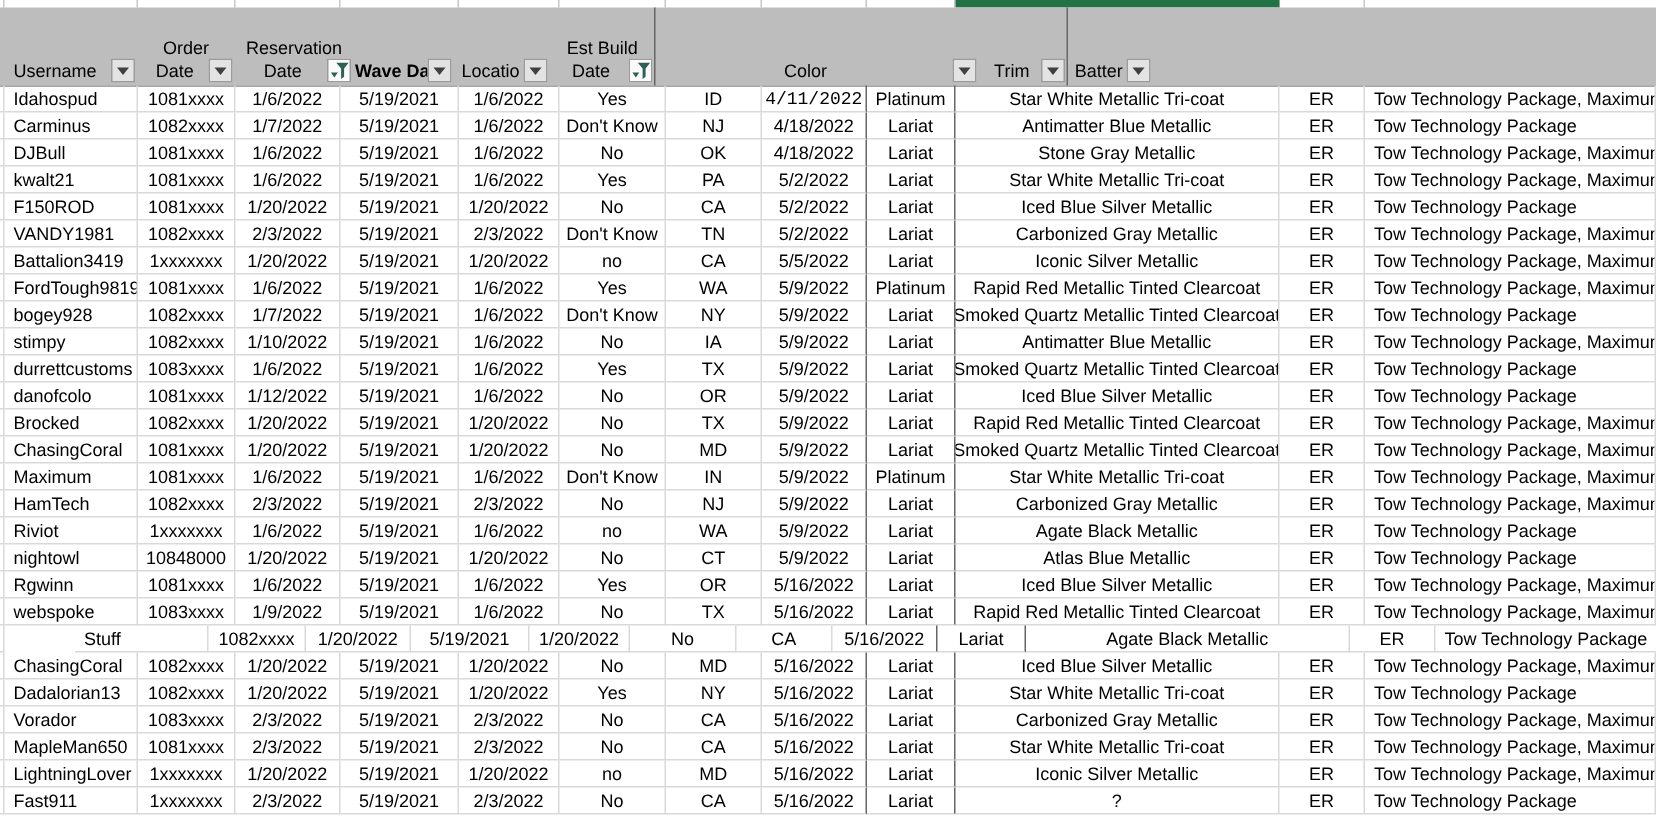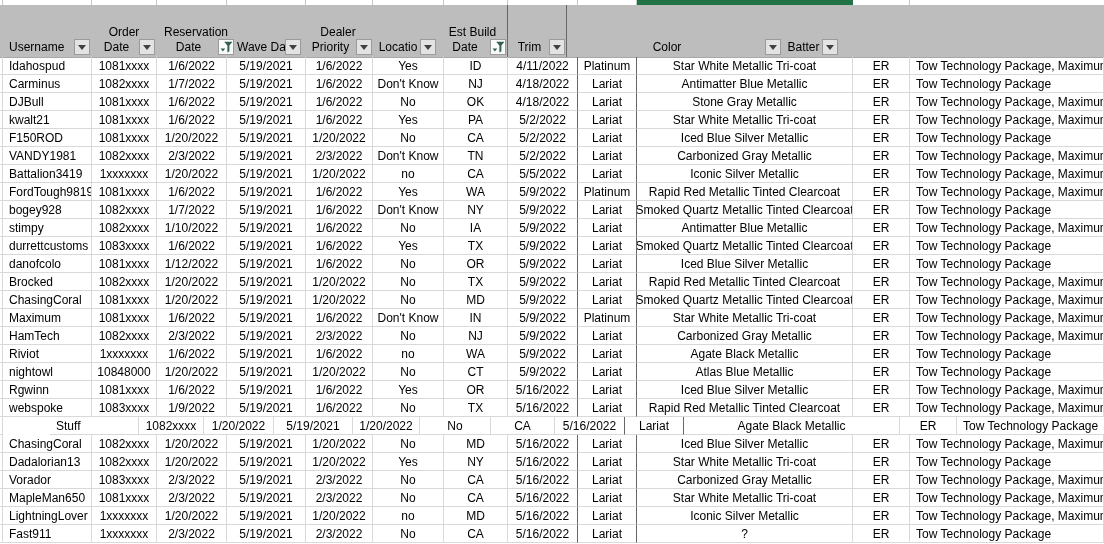--- a/index.html
+++ b/index.html
@@ -73,32 +73,23 @@
           <div class="hline">Reservation</div>
           <div class="hline padbtn">Date</div>
         </div>
         <div class="fbtn funnel">
           <svg width="13" height="13" viewBox="0 0 13 13">
             <path d="M4.2 0.8 H12.4 L9.4 4.6 V10.2 L7.4 11.6 V4.6 Z" fill="#2e6154"></path>
             <path d="M0.6 7.4 h4.6 l-2.3 3.2 z" fill="#2e6154"></path>
           </svg>
         </div>
       </div>
-      <div class="hcell" style="width: 67px;">
+      <div class="hcell" style="width: 67px; font-weight: bold;">
         <div class="hlabel">
           <div class="hline padbtn">Wave Da</div>
-        </div>
-        <div class="fbtn">
-          <span class="tri"></span>
-        </div>
-      </div>
-      <div class="hcell" style="width: 71px;">
-        <div class="hlabel">
-          <div class="hline">Dealer</div>
-          <div class="hline padbtn">Priority</div>
         </div>
         <div class="fbtn">
           <span class="tri"></span>
         </div>
       </div>
       <div class="hcell" style="width: 64px;">
         <div class="hlabel">
           <div class="hline padbtn">Locatio</div>
         </div>
         <div class="fbtn">
@@ -110,31 +101,31 @@
           <div class="hline">Est Build</div>
           <div class="hline padbtn">Date</div>
         </div>
         <div class="fbtn funnel">
           <svg width="13" height="13" viewBox="0 0 13 13">
             <path d="M4.2 0.8 H12.4 L9.4 4.6 V10.2 L7.4 11.6 V4.6 Z" fill="#2e6154"></path>
             <path d="M0.6 7.4 h4.6 l-2.3 3.2 z" fill="#2e6154"></path>
           </svg>
         </div>
       </div>
+      <div class="hcell" style="width: 216px;">
+        <div class="hlabel">
+          <div class="hline padbtn">Color</div>
+        </div>
+        <div class="fbtn">
+          <span class="tri"></span>
+        </div>
+      </div>
       <div class="hcell darkr" style="width: 59px;">
         <div class="hlabel">
           <div class="hline padbtn">Trim</div>
-        </div>
-        <div class="fbtn">
-          <span class="tri"></span>
-        </div>
-      </div>
-      <div class="hcell" style="width: 216px;">
-        <div class="hlabel">
-          <div class="hline padbtn">Color</div>
         </div>
         <div class="fbtn">
           <span class="tri"></span>
         </div>
       </div>
       <div class="hcell" style="width: 57px;">
         <div class="hlabel">
           <div class="hline padbtn">Batter</div>
         </div>
         <div class="fbtn">
@@ -145,21 +136,21 @@
   <div id="grid">
       <div class="row">
         <div class="cell" style="width: 3px;"></div>
         <div class="cell left" style="width: 89px;">Idahospud</div>
         <div class="cell" style="width: 65px;">1081xxxx</div>
         <div class="cell" style="width: 70px;">1/6/2022</div>
         <div class="cell" style="width: 79px;">5/19/2021</div>
         <div class="cell" style="width: 67px;">1/6/2022</div>
         <div class="cell" style="width: 71px;">Yes</div>
         <div class="cell" style="width: 64px;">ID</div>
-        <div class="cell darkr" style="width: 70px;">4/11/2022</div>
+        <div class="cell darkr" style="width: 70px; font-family: Liberation Mono, monospace;">4/11/2022</div>
         <div class="cell darkr" style="width: 59px;">Platinum</div>
         <div class="cell" style="width: 216px;">Star White Metallic Tri-coat</div>
         <div class="cell" style="width: 57px;">ER</div>
         <div class="cell left" style="width: 194px;">Tow Technology Package, Maximum</div>
       </div>
       <div class="row">
         <div class="cell" style="width: 3px;"></div>
         <div class="cell left" style="width: 89px;">Carminus</div>
         <div class="cell" style="width: 65px;">1082xxxx</div>
         <div class="cell" style="width: 70px;">1/7/2022</div>

